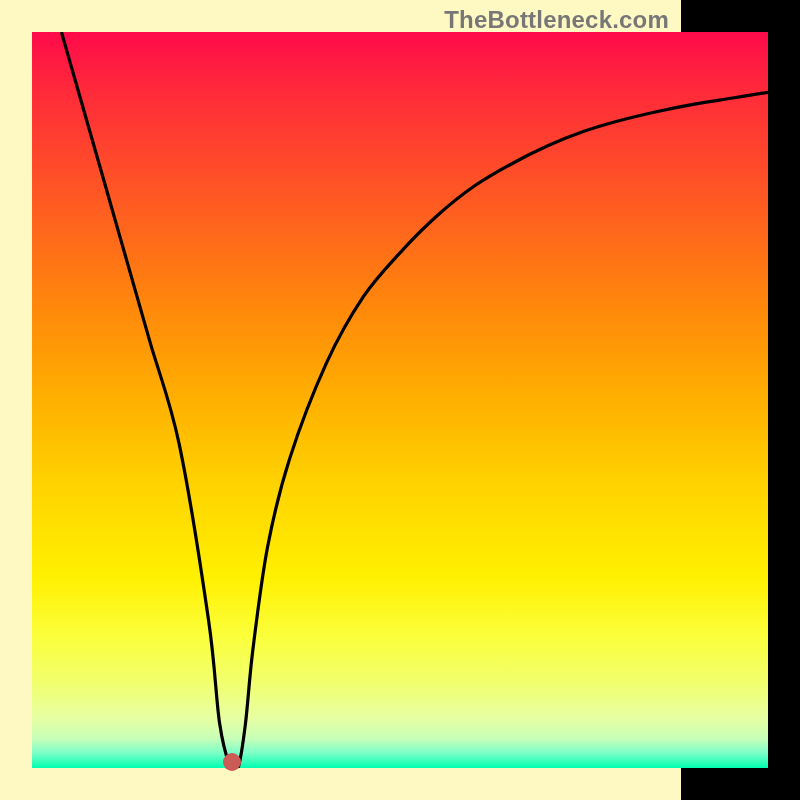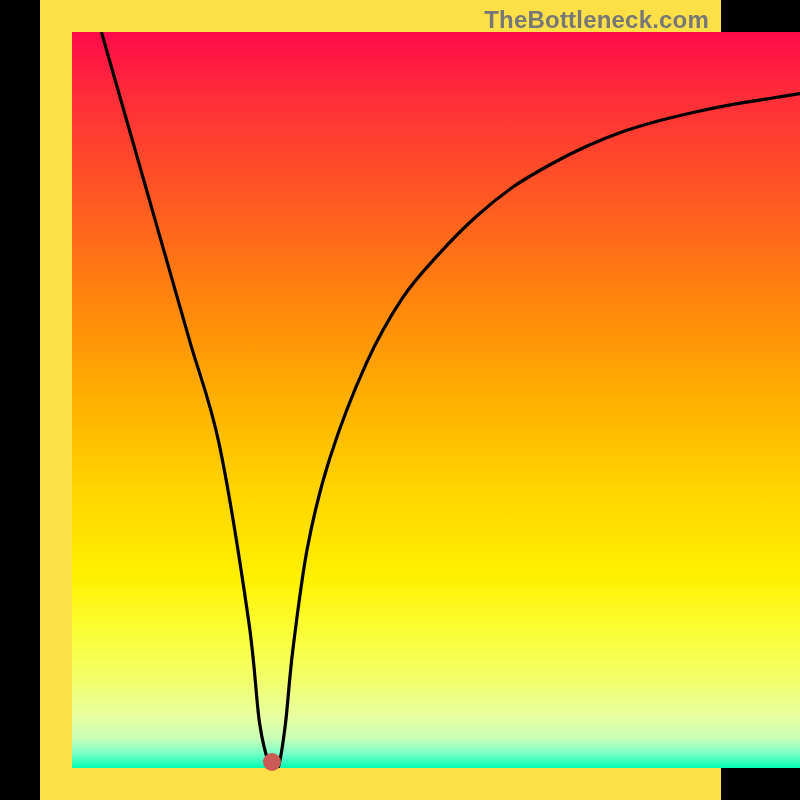--- a/index.html
+++ b/index.html
@@ -1,22 +1,21 @@
 <!DOCTYPE html>
 <html><head>
 <meta charset="utf-8">
 <style>
   * { margin: 0; padding: 0; box-sizing: border-box; }
   html, body { width: 800px; height: 800px; overflow: hidden; background: #000; }
   .frame {
     position: relative;
     width: 681px;
     height: 800px;
-    background: #fde047;
-    margin-left: 40px;
+    background: #fef9c3;
   }
   .plot-area {
     position: absolute;
     left: 32px;
     top: 32px;
     width: 736px;
     height: 736px;
     background: linear-gradient(to bottom,
       #ff0a4a 0%,
       #ff2a3a 8%,

